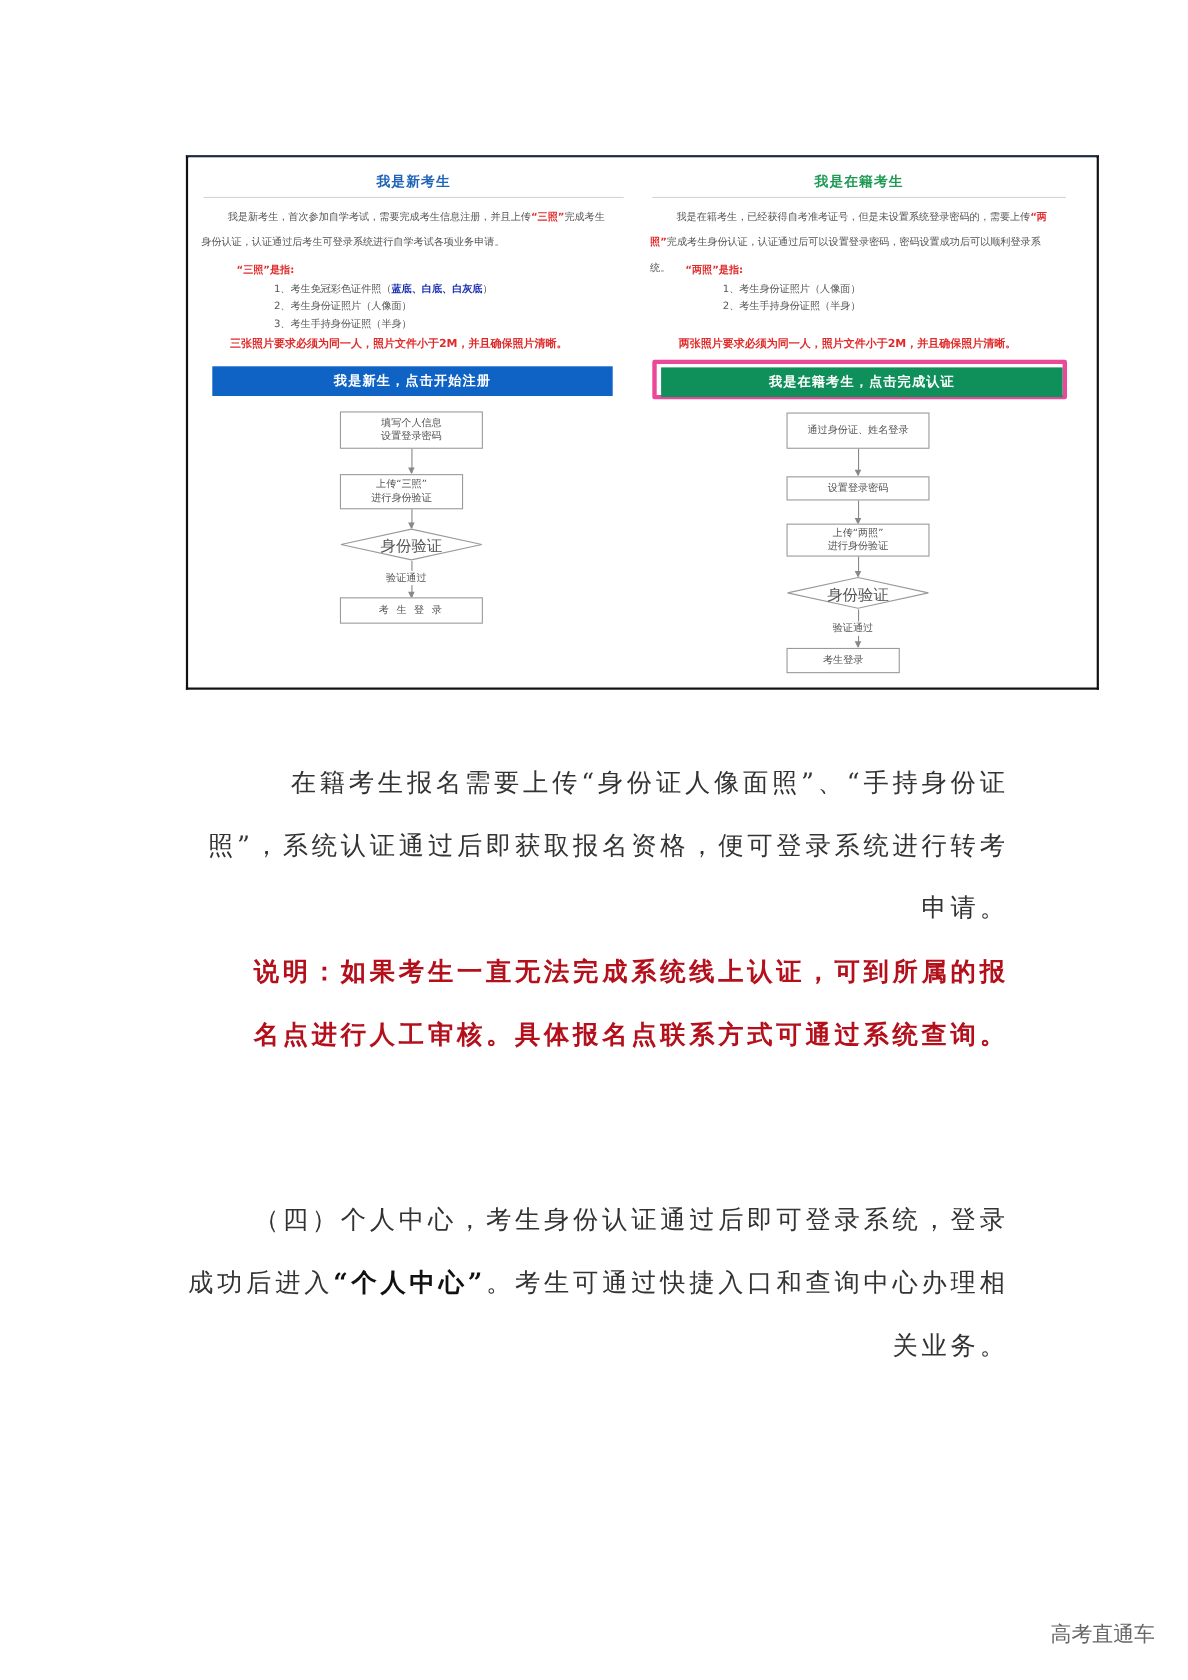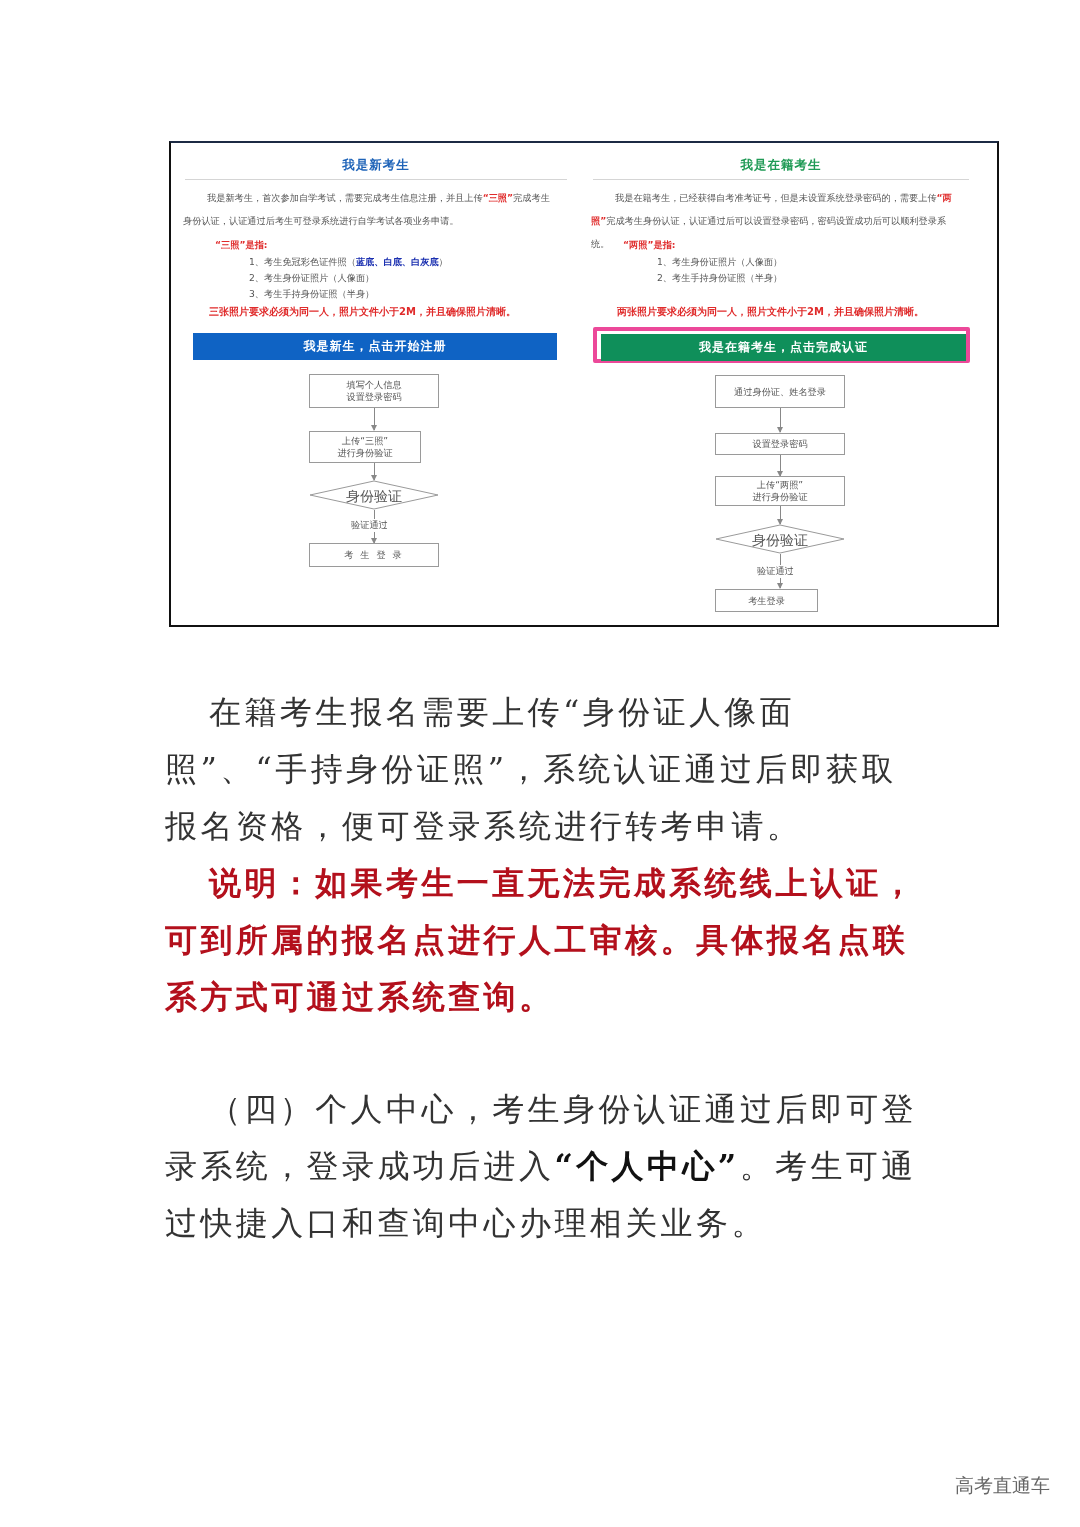--- a/index.html
+++ b/index.html
@@ -49,21 +49,21 @@
   .arrow::after {
     content: ""; position: absolute; bottom: -1px; left: -3px;
     border-left: 3.5px solid transparent; border-right: 3.5px solid transparent; border-top: 6px solid #888;
   }
   .diamond { position: absolute; }
   .diamond svg { position: absolute; left: 0; top: 0; }
   .diamond span { position: absolute; left: 0; width: 100%; text-align: center; font-size: 14px; color: #555; }
   .edge-label { position: absolute; font-size: 9.2px; color: #555; background: #fff; padding: 0 2px; }
 
   
-  .para { position: absolute; left: 165px; width: 752px; font-family: "DejaVu Serif", serif; font-size: 32px; line-height: 57px; color: #333; letter-spacing: 3.4px; }
+  .para { position: absolute; left: 165px; width: 752px; font-family: "DejaVu Serif", serif; font-size: 23px; line-height: 57px; color: #333; letter-spacing: 3.4px; text-align: right; }
   .para .indent { display: inline-block; width: 44px; }
   .para.red { color: #b3101c; font-weight: bold; }
   .para b { color: #111; }
   .watermark { position: absolute; right: 30px; top: 1473px; font-size: 19px; color: #666; font-family: "DejaVu Sans", sans-serif; }
 </style>
 </head>
 <body>
 
 <div class="figure">
 

